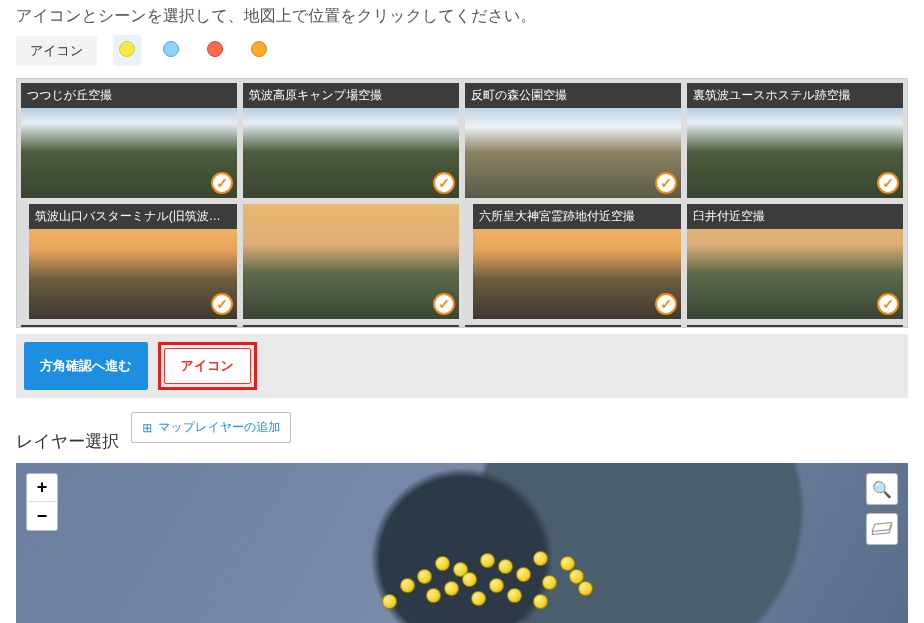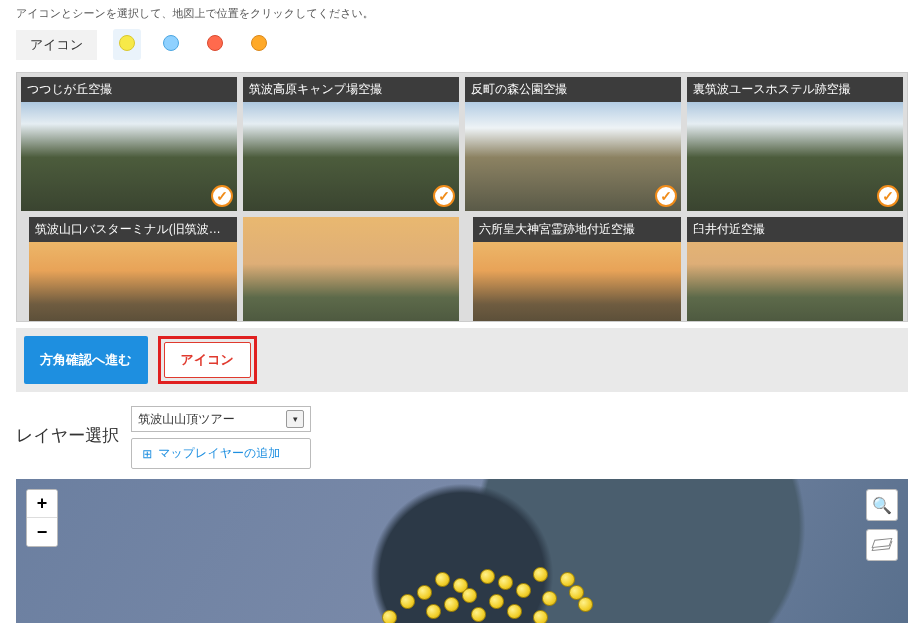--- a/index.html
+++ b/index.html
@@ -1,20 +1,20 @@
 <!DOCTYPE html>
 <html><head>
 <meta charset="utf-8">
 <style>
 * { margin:0; padding:0; box-sizing:border-box; }
 body {
   font-family: "Hiragino Kaku Gothic Pro","Meiryo",sans-serif;
   font-size:13px; color:#333; background:#fff; width:924px;
 }
-.instruct { padding:6px 16px 8px; color:#555; font-size:11px;font-family:Liberation Serif, serif; }
+.instruct { padding:6px 16px 8px; color:#555; font-size:16px;font-family:Liberation Serif, serif; }
 .icon-row { display:flex; align-items:center; gap:16px; padding:0 16px 12px; }
 .icon-label {
   background:#f2f2f2; padding:6px 14px;
 }
 .dot {
   width:16px; height:16px; border-radius:50%; display:inline-block;
   border:1px solid rgba(0,0,0,.25); cursor:pointer;
 }
 .dot.yellow{background:#f7e948;border-color:#d9c82e}
 .dot.blue{background:#8fd1ff;border-color:#4ba5e0}
@@ -25,21 +25,21 @@
 
 .scene-panel {
   margin:0 16px; background:#ddd; border:1px solid #ccc; height:250px;
   overflow-y:scroll;
 }
 .scene-grid {
   display:grid; grid-template-columns:repeat(4,1fr); gap:6px; padding:4px;
   background:#ddd;
 }
 .scene {
-  position:relative; height:134px; overflow:hidden; cursor:pointer;
+  position:relative; height:115px; overflow:hidden; cursor:pointer;
   background:linear-gradient(#8fb5d9 0%, #cfe2ee 40%, #7b6b4a 60%, #4b4535 100%);
 }
 .scene.var1{background:linear-gradient(#6d9cc9 0%, #e5edf2 35%, #4c5c3c 60%, #3a4430 100%);}
 .scene.var2{background:linear-gradient(#7aa7d2 0%, #eef3f6 38%, #8c8262 60%, #5a5a48 100%);}
 .scene.var3{background:linear-gradient(#f0c777 0%, #e8a358 40%, #6f5c40 65%, #3c3a2e 100%);margin-left:8px;}
 .scene.var4{background:linear-gradient(#e9b870 0%, #deae77 35%, #5d6a4a 60%, #3b4533 100%);}
 .scene-title{
   position:absolute; top:0; left:0; right:0; background:#3c3c3c; color:#fff;
   padding:4px 6px; font-size:12px; white-space:nowrap; overflow:hidden;
   text-overflow:ellipsis;
@@ -183,24 +183,20 @@
 <div class="action-bar">
   <button class="btn btn-primary">方角確認へ進む</button>
   <span class="highlight-box">
     <button class="btn btn-outline-danger">アイコン</button>
   </span>
 </div>
 
 <div class="layer-row">
   <div class="layer-label">レイヤー選択</div>
   <div class="layer-controls">
-    <div class="select-like">
-      <span>筑波山山頂ツアー</span>
-      <span class="dropdown-btn">▾</span>
-    </div>
     <button class="btn-add-layer">
       <span>⊞</span>
       <span>マップレイヤーの追加</span>
     </button>
   </div>
 </div>
 
 <div class="map" id="map">
   <div class="zoom-ctrl">
     <button>+</button>

